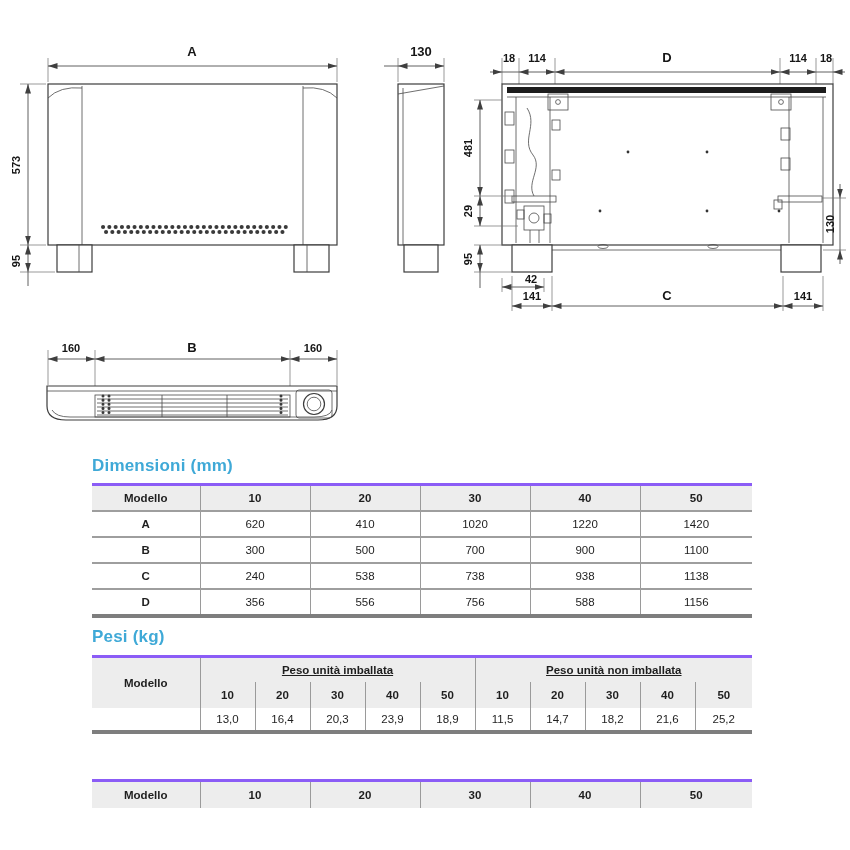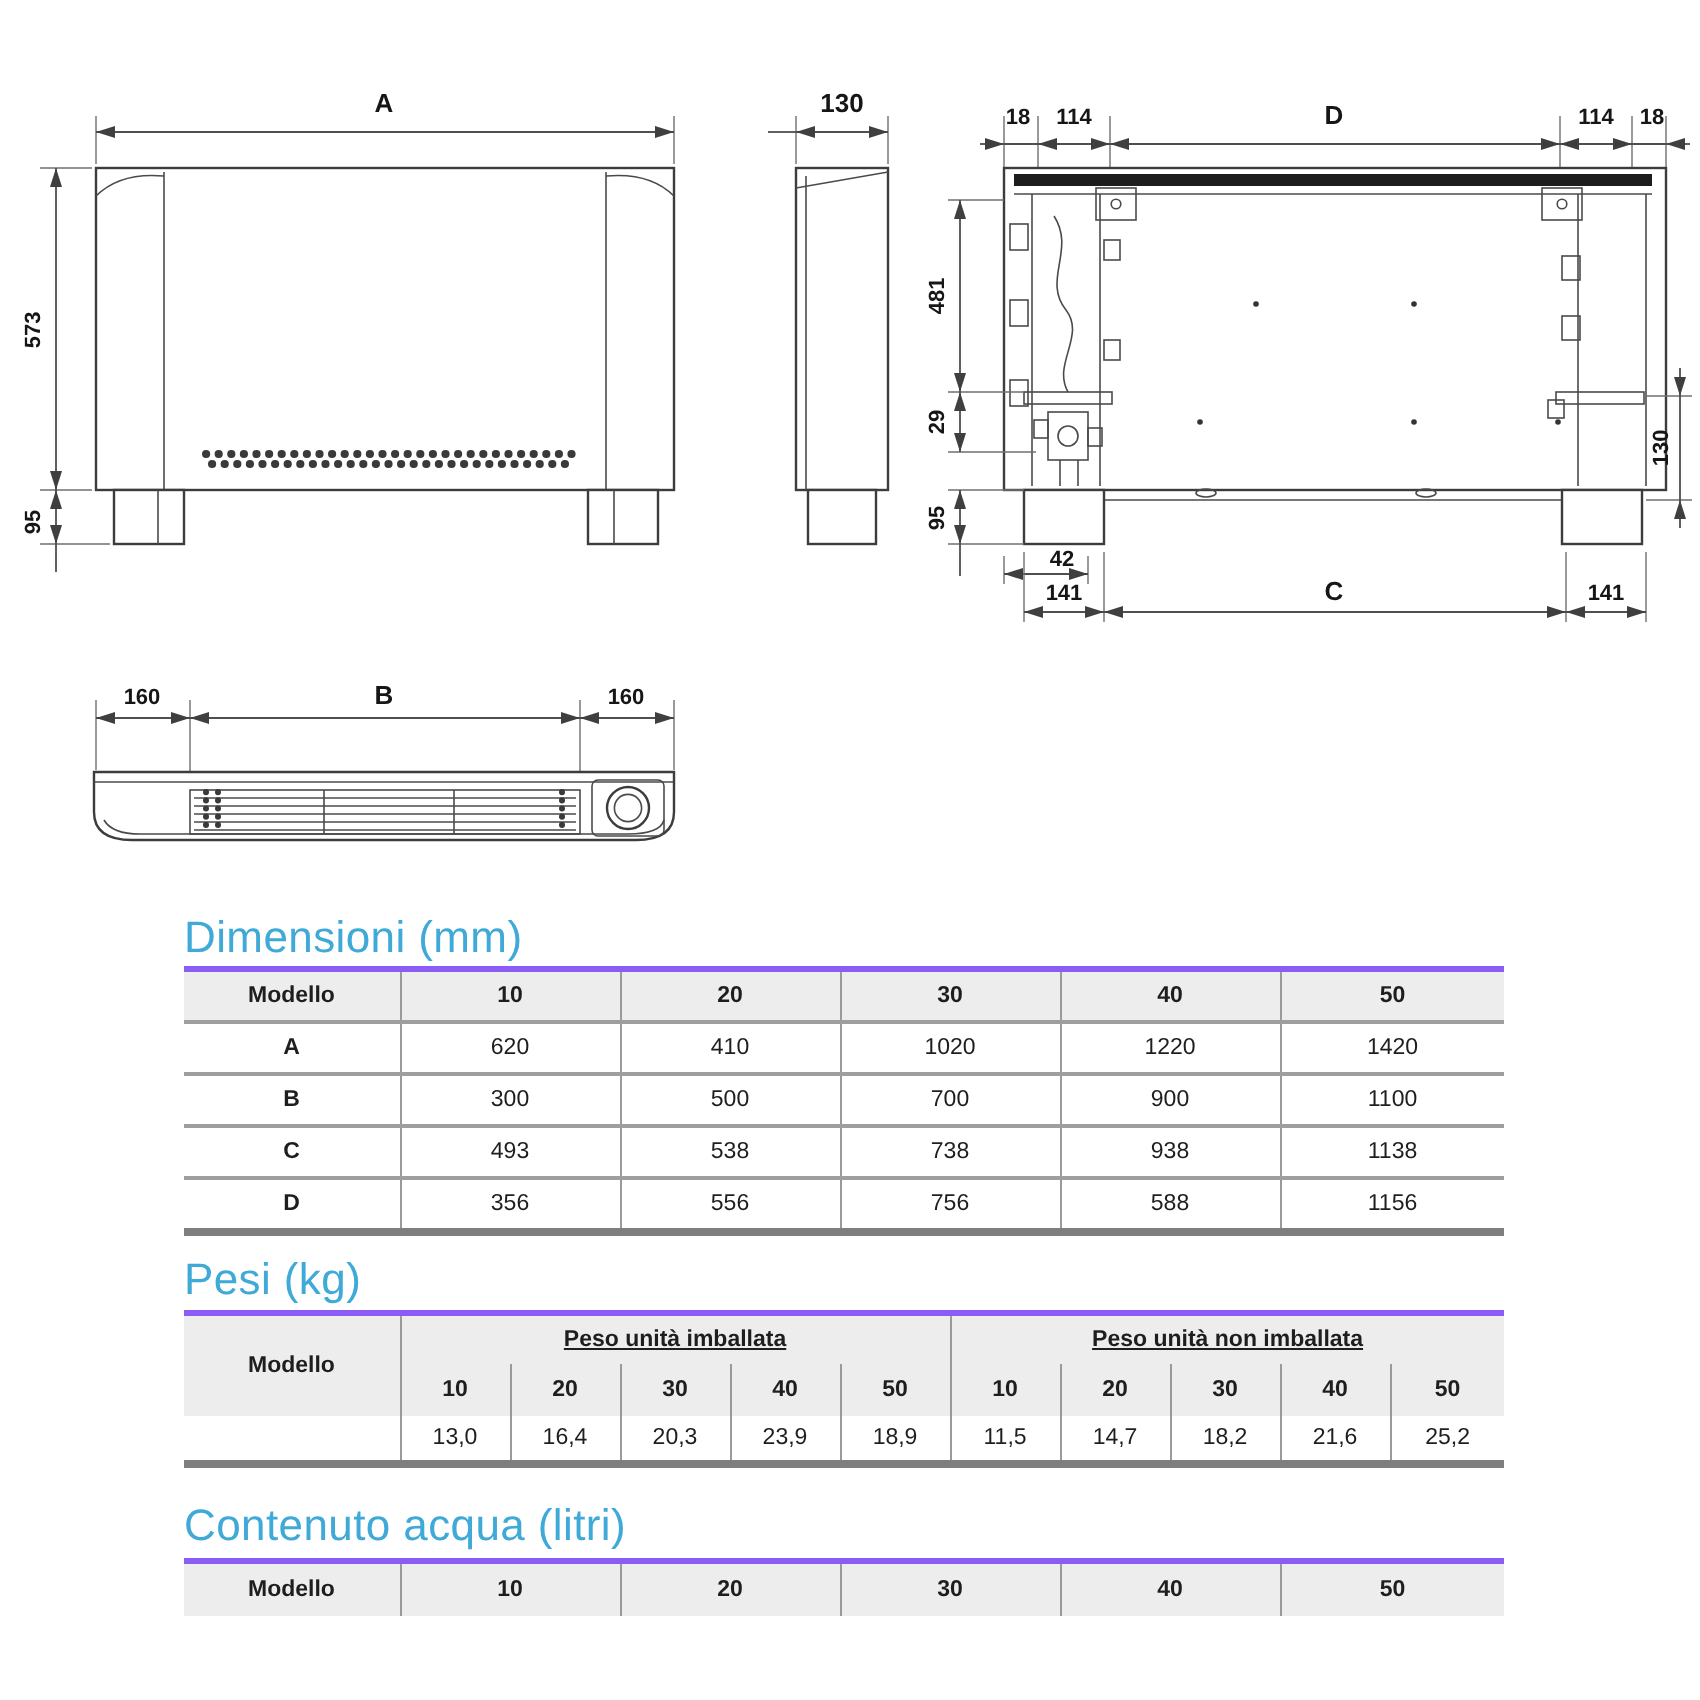--- a/index.html
+++ b/index.html
@@ -12,21 +12,21 @@
   .of{fill:#ffffff;stroke:#3c3c3c;stroke-width:1.2;}
   .i{fill:none;stroke:#4a4a4a;stroke-width:0.8;}
   .dl{fill:none;stroke:#4f4f4f;stroke-width:0.9;}
   .wl{fill:none;stroke:#6f6f6f;stroke-width:0.7;}
   .dot{fill:#333;}
   .dark{fill:#1d1d1d;}
   .dimtxt{font-family:"Liberation Sans",sans-serif;font-size:11px;font-weight:bold;fill:#161616;}
   .dimbig{font-family:"Liberation Sans",sans-serif;font-size:13px;font-weight:bold;fill:#161616;}
 
   
-  .h-blue{position:absolute;color:#3fa9d7;font-weight:normal;font-size:22px;letter-spacing:0.2px;}
+  .h-blue{position:absolute;color:#3fa9d7;font-weight:bold;font-size:17px;letter-spacing:0.2px;}
 
   
   .tbl{position:absolute;border-collapse:collapse;table-layout:fixed;
        font-size:11.5px;color:#1e1e1e;}
   .tbl td{text-align:center;vertical-align:middle;padding:0;height:24px;}
   .hdr{background:#ededed;font-weight:bold;}
   .vline{border-left:1.4px solid #9a9a9a;}
   .top-line td{border-top:3px solid #8b5cf6;}
   .rsep td{border-top:2px solid #9e9e9e;}
   .last-row td{border-bottom:4px solid #7e7e7e;}
@@ -225,21 +225,20 @@
       <line x1="281" y1="396" x2="281" y2="416" stroke="#3a3a3a" stroke-width="3" stroke-linecap="round" stroke-dasharray="0.1 4"></line>
 
       <rect class="i" x="296" y="390" width="36" height="28" rx="3"></rect>
       <circle class="o" cx="314" cy="404" r="10.5"></circle>
       <circle class="i" cx="314" cy="404" r="6.8"></circle>
     </g>
   </svg>
 
   <div class="h-blue" style="left:92px;top:456px;">Dimensioni (mm)</div>
   <div class="h-blue" style="left:92px;top:627px;">Pesi (kg)</div>
-  <div class="h-blue" style="left:92px;top:750px;">Contenuto acqua (litri)</div>
 
   <table class="tbl" style="top:483px;left:92px;width:660px;">
     <colgroup>
       <col style="width:108px">
         <col style="width:110px">
         <col style="width:110px">
       <col style="width:110px">
         <col style="width:110px">
         <col style="width:112px">
     </colgroup>
@@ -263,21 +262,21 @@
     <tr class="rsep">
       <td class="rowlab">B</td>
       <td class="vline">300</td>
       <td class="vline">500</td>
       <td class="vline">700</td>
       <td class="vline">900</td>
       <td class="vline">1100</td>
     </tr>
     <tr class="rsep">
       <td class="rowlab">C</td>
-      <td class="vline">493</td>
+      <td class="vline">240</td>
       <td class="vline">538</td>
       <td class="vline">738</td>
       <td class="vline">938</td>
       <td class="vline">1138</td>
     </tr>
     <tr class="rsep last-row">
       <td class="rowlab">D</td>
       <td class="vline">356</td>
       <td class="vline">556</td>
       <td class="vline">756</td>

